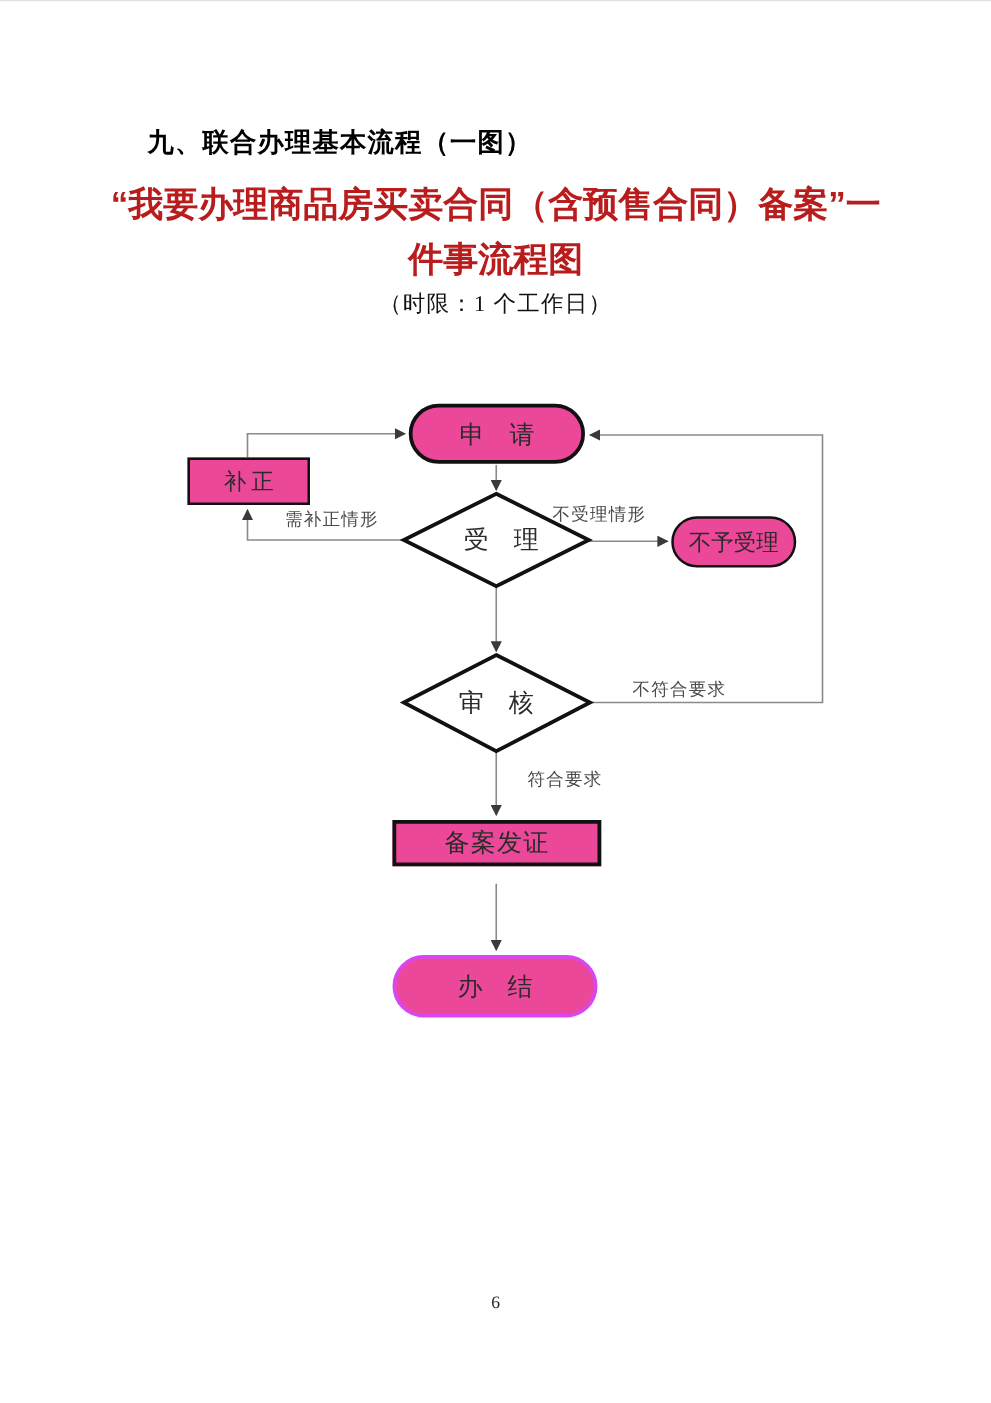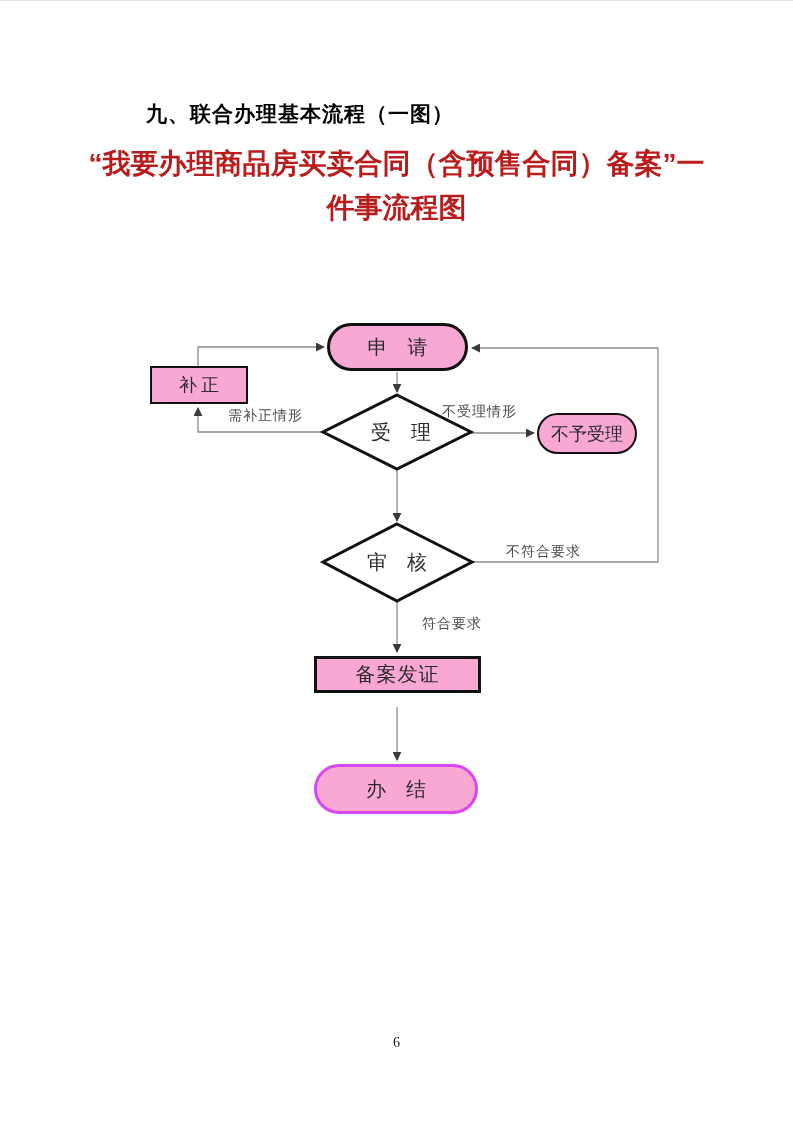--- a/index.html
+++ b/index.html
@@ -17,21 +17,20 @@
   .section-heading {
     position: absolute;
     left: 118px;
     top: 99px;
     font-family: Liberation Sans, sans-serif;
     font-weight: bold;
     font-size: 21px;
     letter-spacing: 1px;
     color: #000;
     white-space: nowrap;
-    margin-left: 28px;
   }
   .doc-title {
     position: absolute;
     left: 0;
     top: 141px;
     width: 100%;
     text-align: center;
     font-family: "Liberation Sans", sans-serif;
     font-weight: bold;
     font-size: 28px;
@@ -48,21 +47,21 @@
     letter-spacing: 1px;
     color: #111;
   }
   .flowchart { position: absolute; left: 0; top: 0; width: 793px; height: 1122px; }
   .connector-layer { position: absolute; left: 0; top: 0; width: 793px; height: 1122px; }
   .node {
     position: absolute;
     display: flex;
     align-items: center;
     justify-content: center;
-    background: #f9a8d4;
+    background: #ec4899;
     color: #2b2b2b;
     font-family: "Liberation Serif", serif;
   }
   .node-apply {
     left: 327px; top: 322px; width: 141px; height: 48px;
     border: 3px solid #111; border-radius: 24px; font-size: 20px;
   }
   .node-correction {
     left: 150px; top: 365px; width: 98px; height: 38px;
     border: 2px solid #111; font-size: 18px; letter-spacing: 4px;
@@ -115,20 +114,21 @@
 
 <div class="page">
 
   <div class="section-heading">九、联合办理基本流程（一图）</div>
 
   <div class="doc-title">
     <div>“我要办理商品房买卖合同（含预售合同）备案”一</div>
     <div>件事流程图</div>
   </div>
 
+  <div class="doc-subtitle">（时限：1 个工作日）</div>
 
   <div class="flowchart">
 
     <svg class="connector-layer" width="793" height="1122" viewBox="0 0 793 1122" xmlns="http://www.w3.org/2000/svg">
       <defs>
         <marker id="arrow" viewBox="0 0 10 10" refX="9" refY="5" markerWidth="9" markerHeight="9" orient="auto" markerUnits="userSpaceOnUse">
           <path d="M0,0 L10,5 L0,10 z" fill="#3a3a3a"></path>
         </marker>
       </defs>
 

